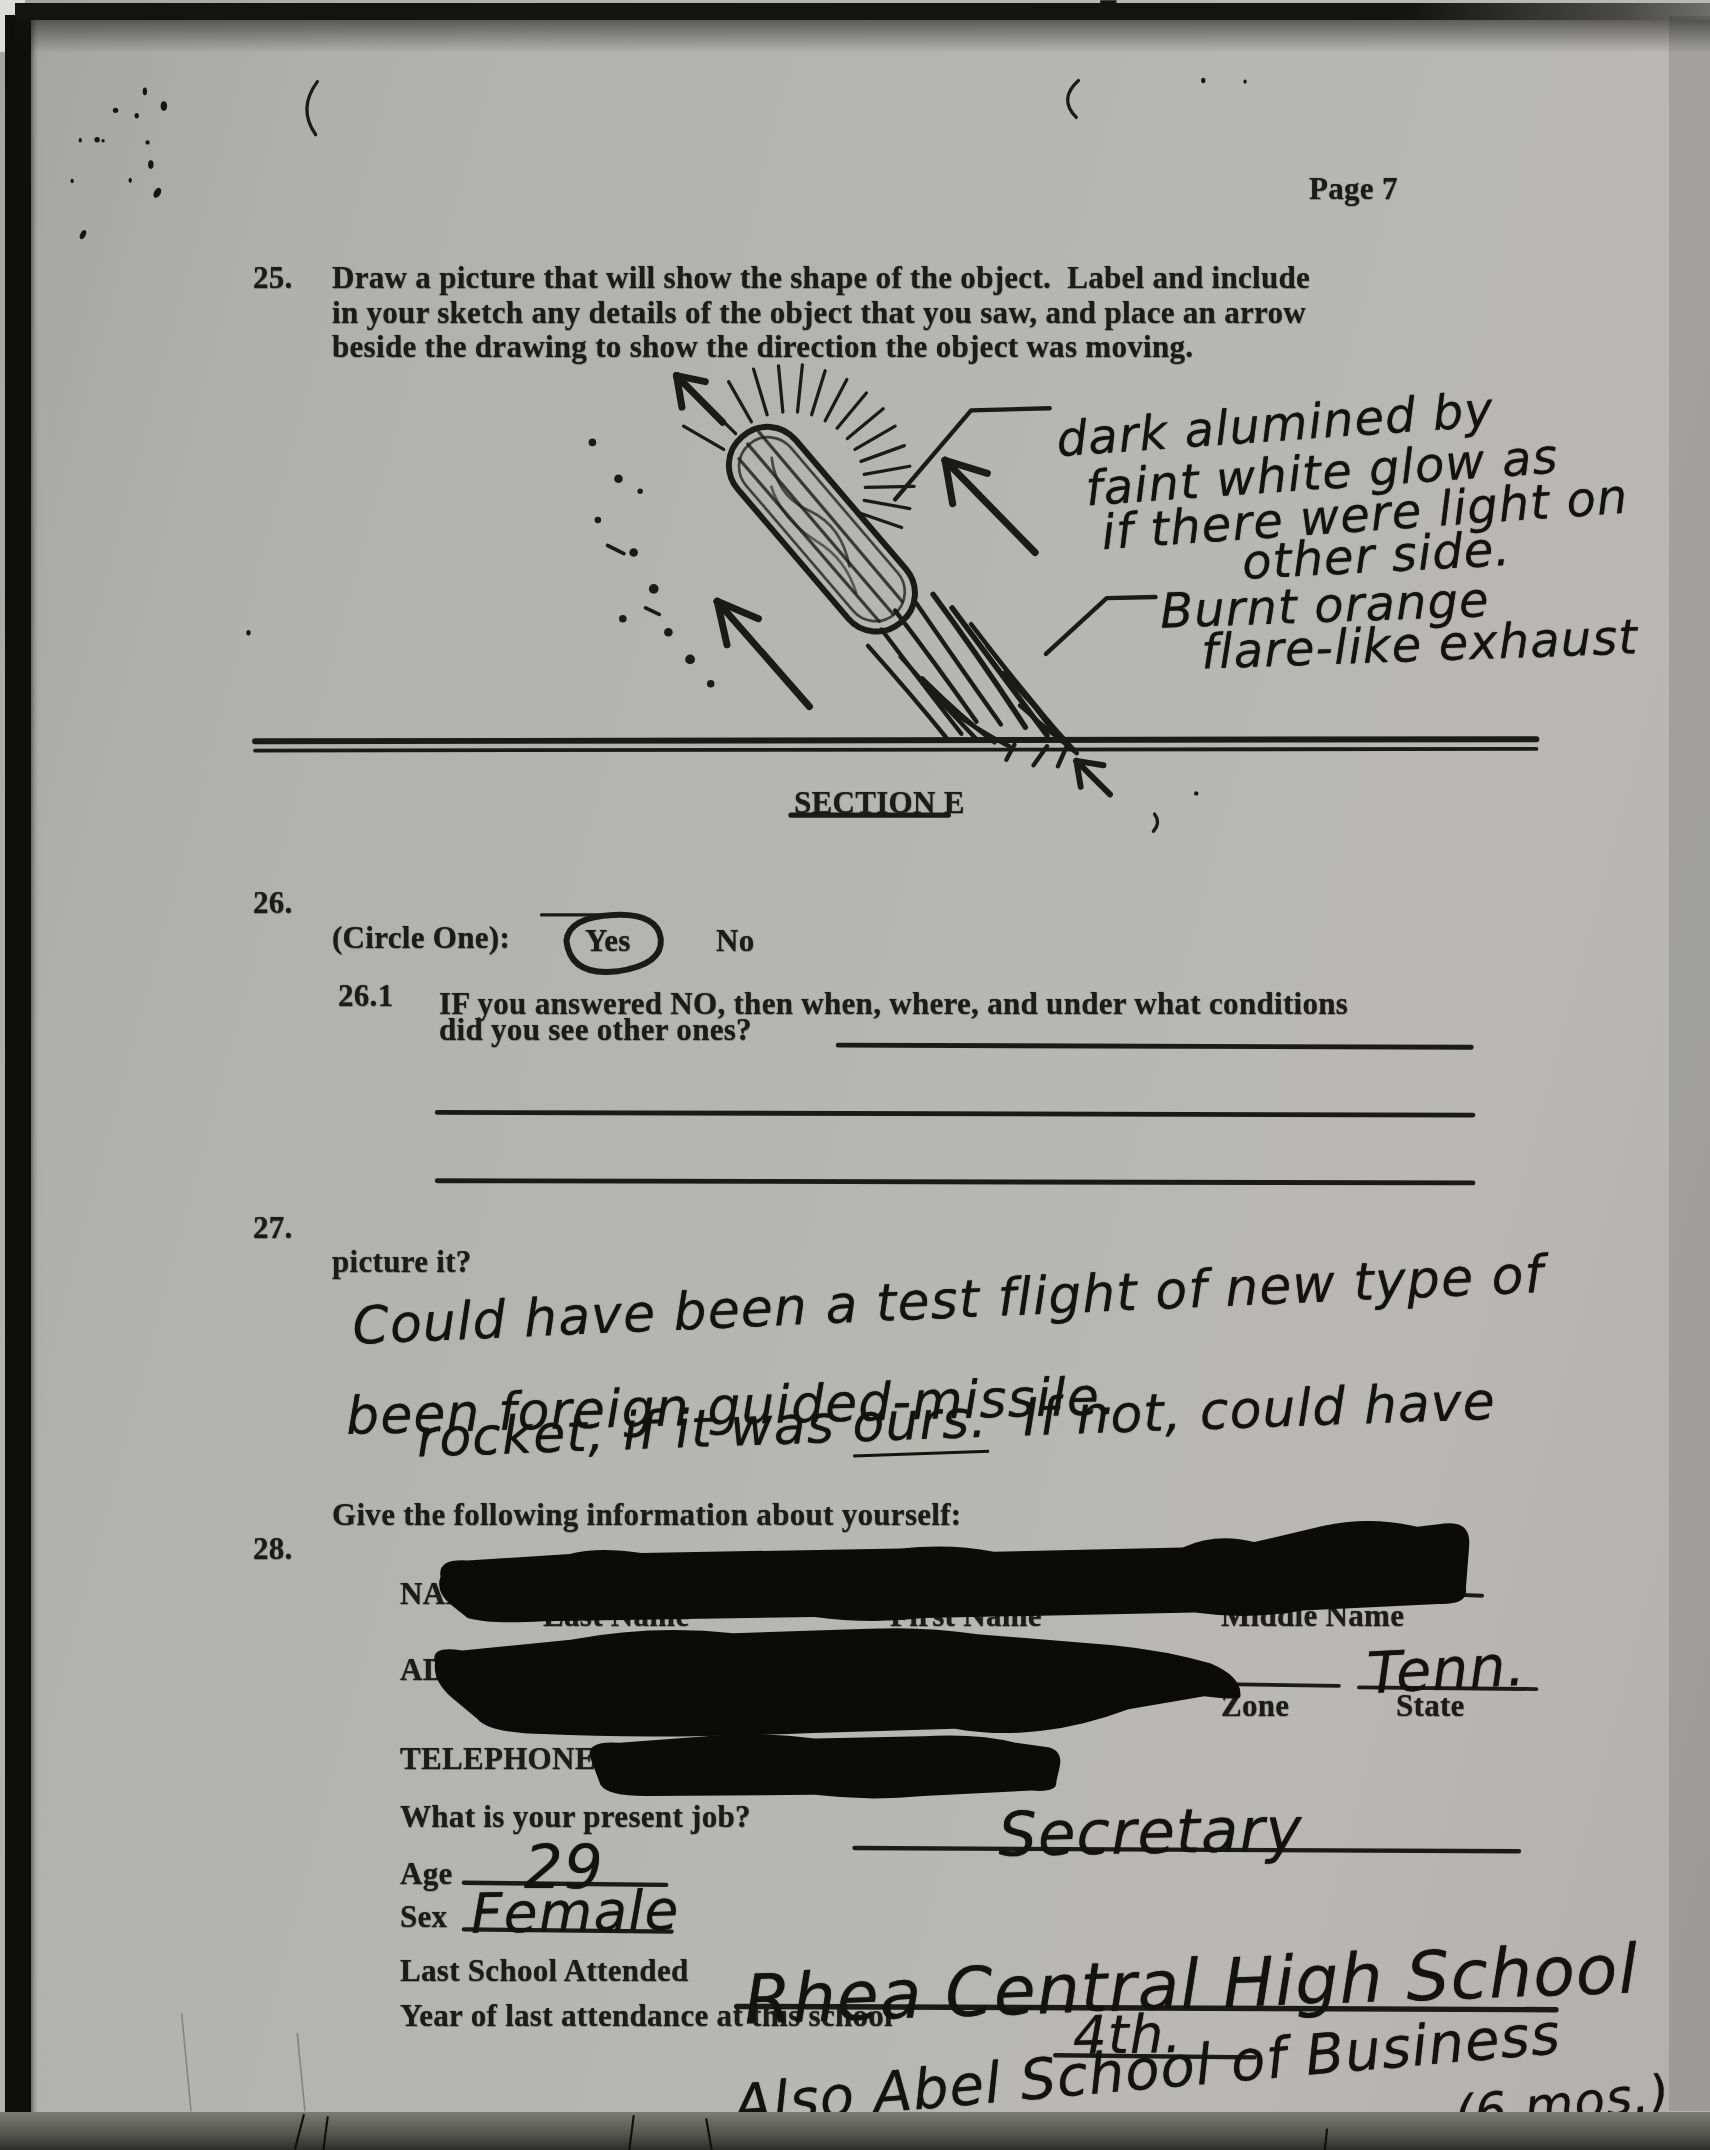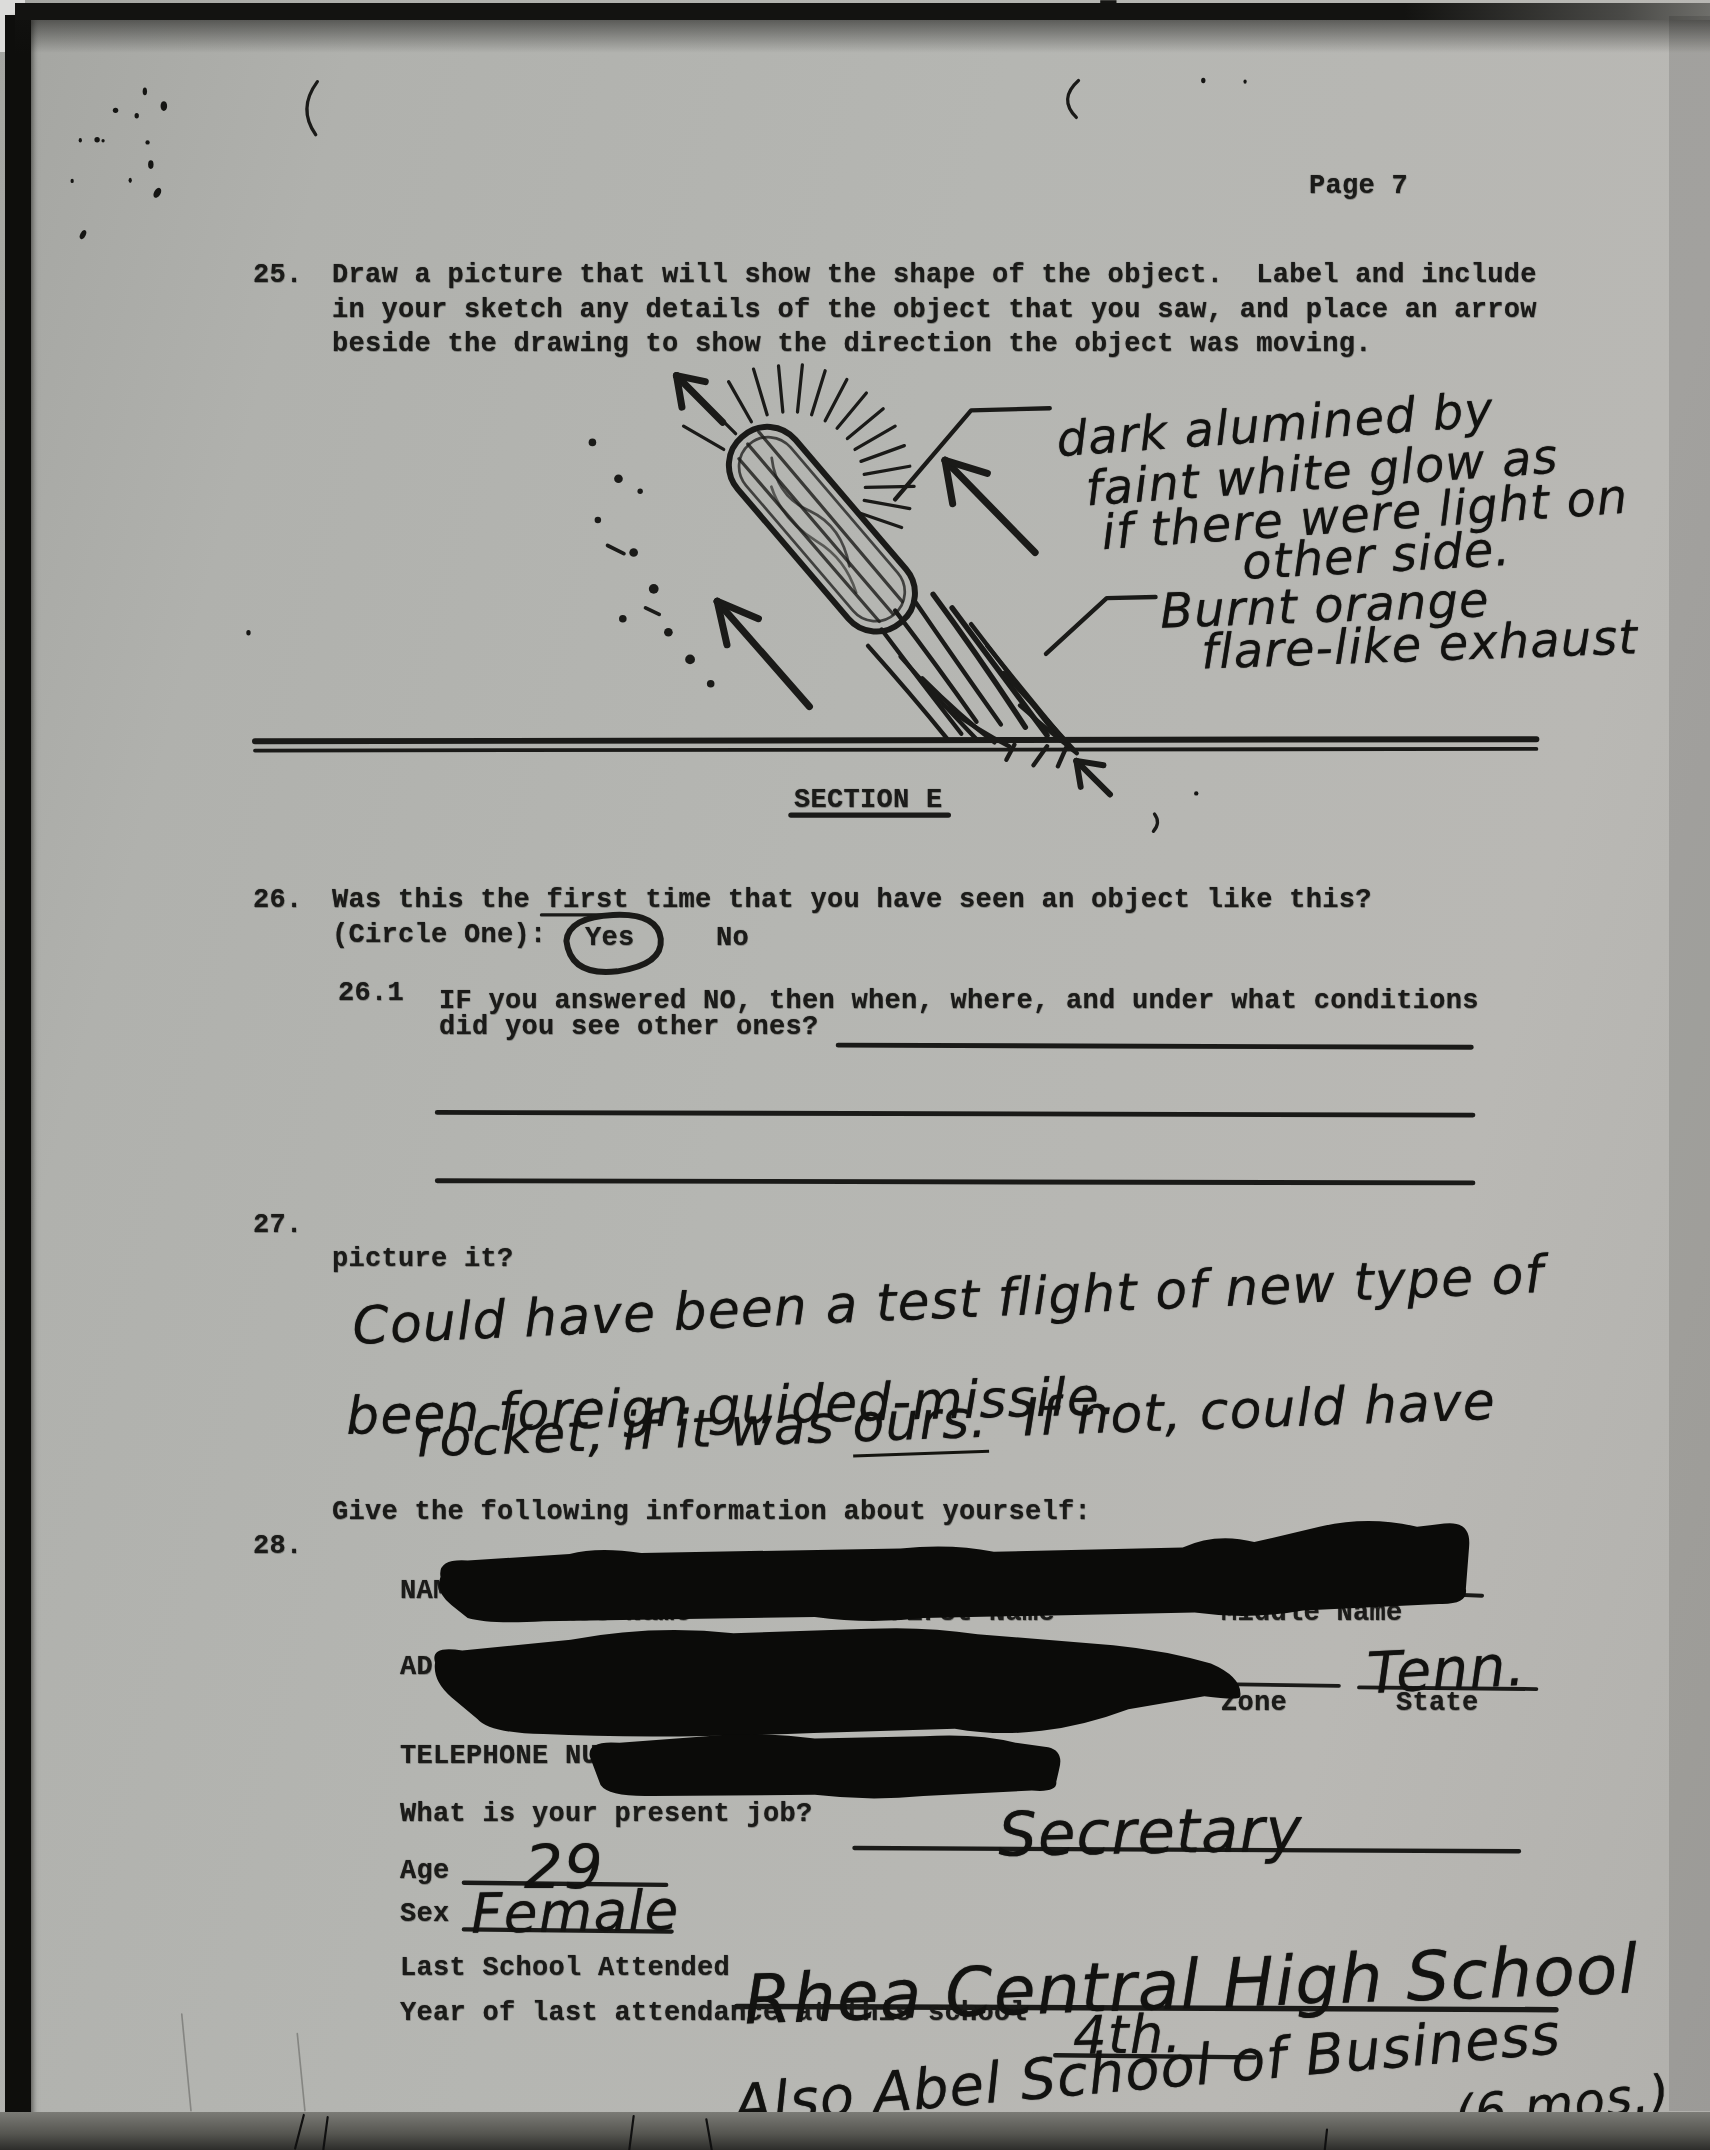--- a/index.html
+++ b/index.html
@@ -1,20 +1,20 @@
 <!DOCTYPE html>
 <html style="font-size:8.7px"><head>
 <meta charset="utf-8">
 <style>
   html,body{margin:0;padding:0;background:#888;}
   .page{position:relative;width:1710px;height:2151px;overflow:hidden;
         background:linear-gradient(105deg,#a4a5a1 0%,#b0b1ad 16%,#b5b6b2 45%,#b9b8b4 78%,#b1b0ac 100%);
         font-family:"Liberation Mono",monospace;}
-  .t{position:absolute;white-space:pre;font-family:Liberation Mono, monospace;
-     font-weight:700;font-size:27px;color:#1b1b19;letter-spacing:0.3px;
+  .t{position:absolute;white-space:pre;font-family:Liberation Serif, serif;
+     font-weight:700;font-size:31px;color:#1b1b19;letter-spacing:0.3px;
      text-shadow:0 0 1.1px rgba(27,27,25,.65),0.5px 0.5px 0 rgba(27,27,25,.28);}
   .hand{position:absolute;white-space:pre;font-family:"DejaVu Sans",sans-serif;
      font-style:italic;font-weight:400;color:#121210;letter-spacing:1.1px;
      text-shadow:0 0 1.1px rgba(18,18,16,.75);}
   .emph{border-bottom:3.8px solid #14140f;padding-bottom:1.1px;}
   .edge{position:absolute;}
   svg.layer{position:absolute;left:0;top:0;}
 </style>
 </head>
 <body>
@@ -171,21 +171,20 @@
   <div class="t" style="left:1309px;top:171px">Page 7</div>
 
   <div class="t" style="left:253px;top:260px">25.</div>
   <div class="t" style="left:332px;top:260px">Draw a picture that will show the shape of the object.  Label and include</div>
   <div class="t" style="left:332px;top:295px">in your sketch any details of the object that you saw, and place an arrow</div>
   <div class="t" style="left:332px;top:329px">beside the drawing to show the direction the object was moving.</div>
 
   <div class="t" style="left:794px;top:785px">SECTION E</div>
 
   <div class="t" style="left:253px;top:885px">26.</div>
-  <div class="t" style="left:332px;top:885px">Was this the first time that you have seen an object like this?</div>
   <div class="t" style="left:332px;top:920px">(Circle One):</div>
   <div class="t" style="left:585px;top:923px">Yes</div>
   <div class="t" style="left:716px;top:923px">No</div>
 
   <div class="t" style="left:338px;top:978px">26.1</div>
   <div class="t" style="left:439px;top:986px">IF you answered NO, then when, where, and under what conditions</div>
   <div class="t" style="left:439px;top:1012px">did you see other ones?</div>
 
   <div class="t" style="left:253px;top:1210px">27.</div>
   <div class="t" style="left:332px;top:1244px">picture it?</div>

